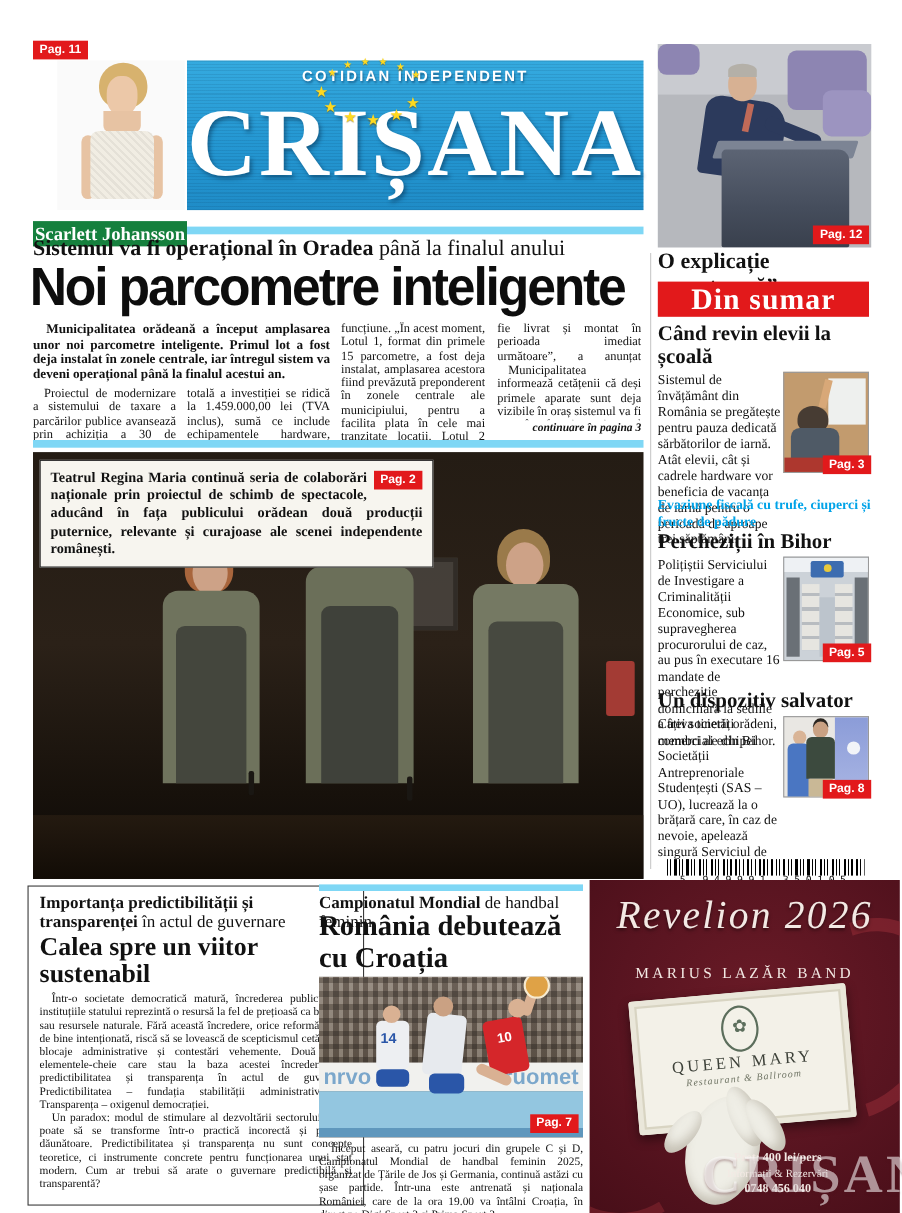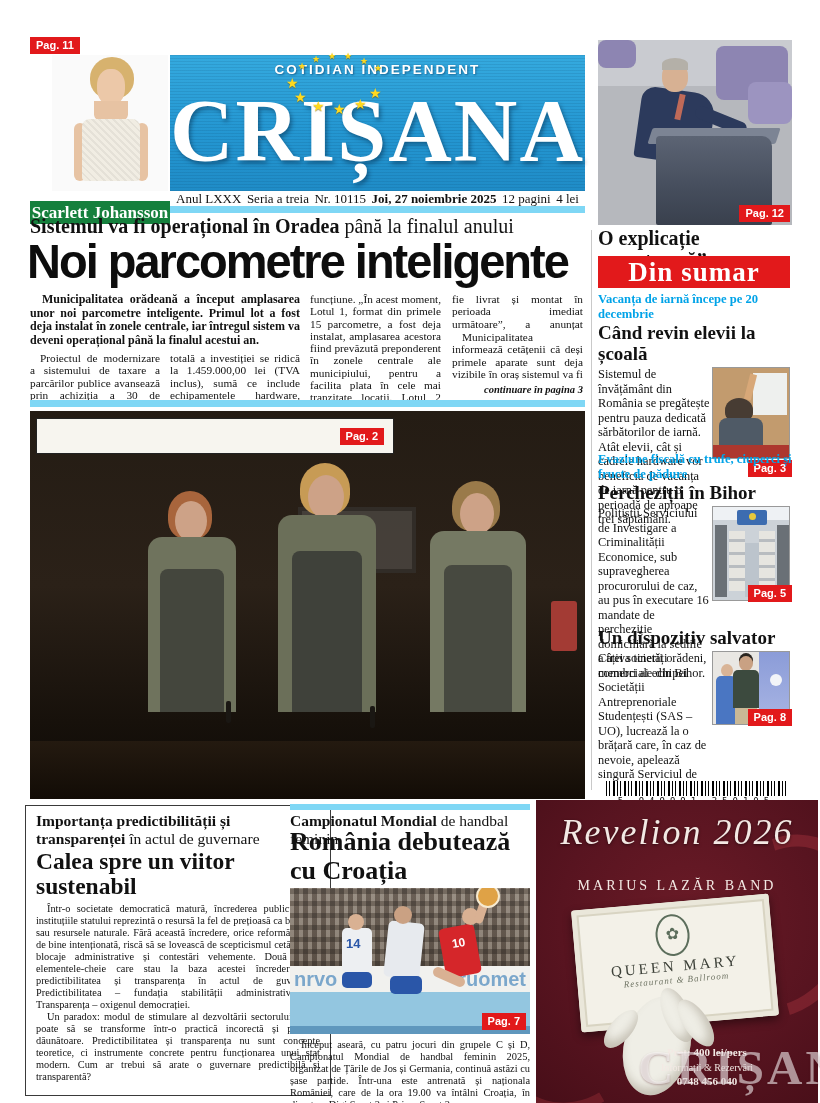--- a/index.html
+++ b/index.html
@@ -169,48 +169,41 @@
     <span class="star" style="left:190px;top:1px;font-size:9px;">★</span>
     <span class="star" style="left:204px;top:8px;font-size:9px;">★</span>
     <span class="star" style="left:116px;top:20px;font-size:14px;">★</span>
     <span class="star" style="left:124px;top:34px;font-size:14px;">★</span>
     <span class="star" style="left:142px;top:43px;font-size:14px;">★</span>
     <span class="star" style="left:163px;top:46px;font-size:14px;">★</span>
     <span class="star" style="left:184px;top:41px;font-size:14px;">★</span>
     <span class="star" style="left:199px;top:30px;font-size:14px;">★</span>
   </div>
 
-  <div class="abs infobar">
-    <span>Anul LXXX</span>
-    <span>Seria a treia</span>
-    <span>Nr. 10115</span>
-    <b>Joi, 27 noiembrie 2025</b>
-    <span>12 pagini</span>
-    <span>4 lei</span>
-  </div>
   <div class="abs cyanbar" style="left:170px;top:206px;width:415px;height:7px;"></div>
 
   <div class="abs kicker-main">
     <b>Sistemul va fi operațional în Oradea</b><span> până la finalul anului</span>
   </div>
   <div class="abs headline-main">Noi parcometre inteligente</div>
 
   <div class="abs introcol lead-bold jtext" style="left:30px;top:293px;width:270px;height:56px;text-indent:12px;">Municipalitatea orădeană a început amplasarea unor noi parcometre inteligente. Primul lot a fost deja instalat în zonele centrale, iar întregul sistem va deveni operațional până la finalul acestui an.</div>
   <div class="abs introcol jtext" style="left:30px;top:352px;width:130px;height:50px;text-indent:10px;">Proiectul de modernizare a sistemului de taxare a parcărilor publice avansează prin achiziția a 30 de parcometre de ultimă generație. Valoarea</div>
   <div class="abs introcol jtext" style="left:170px;top:352px;width:130px;height:50px;">totală a investiției se ridică la 1.459.000,00 lei (TVA inclus), sumă ce include echipamentele hardware, modulele software, montajul și punerea în</div>
   <div class="abs introcol jtext" style="left:310px;top:293px;width:131px;height:110px;">funcțiune. „În acest moment, Lotul 1, format din primele 15 parcometre, a fost deja instalat, amplasarea acestora fiind prevăzută preponderent în zonele centrale ale municipiului, pentru a facilita plata în cele mai tranzitate locații. Lotul 2 (celelalte 15 unități) urmează să</div>
   <div class="abs introcol jtext" style="left:452px;top:293px;width:131px;height:38px;">fie livrat și montat în perioada imediat următoare”, a anunțat Primăria Oradea.</div>
   <div class="abs introcol jtext" style="left:452px;top:331px;width:131px;height:51px;text-indent:10px;">Municipalitatea informează cetățenii că deși primele aparate sunt deja vizibile în oraș sistemul va fi pus în funcțiune integral doar după instalarea...</div>
   <div class="abs contin" style="left:452px;top:384px;width:131px;">continuare în pagina 3</div>
 
   <div class="abs cyanbar" style="left:30px;top:400px;width:555px;height:7px;"></div>
 
   <div class="abs theater">
     <div class="th-caption">
       <span class="th-cap-badge">Pag. 2</span>
+      <span>Teatrul Regina Maria continuă seria de colaborări naționale prin proiectul de schimb de spectacole, aducând în fața publicului orădean două producții puternice, relevante și curajoase ale scenei independente românești.</span>
     </div>
     <div class="th-screen"></div>
 
     <div class="fig-hair" style="left:138px;top:80px;width:44px;height:48px;background:#a8653c;"></div>
     <div class="fig-head" style="left:145px;top:90px;width:32px;height:40px;"></div>
     <div class="fig-torso" style="left:118px;top:126px;width:88px;height:175px;background:#6f735d;"></div>
     <div class="fig-apron" style="left:130px;top:158px;width:64px;height:143px;background:#44463d;"></div>
     <div class="th-mic" style="left:196px;top:290px;"></div>
 
     <div class="fig-hair" style="left:270px;top:52px;width:50px;height:52px;background:#c79b55;"></div>
@@ -286,33 +279,32 @@
       <div class="pol-hair"></div>
       <div class="pol-tie"></div>
       <div class="pol-podtop"></div>
       <div class="pol-podium"></div>
     </div>
     <div class="badge" style="right:2px;top:165px;left:auto;">Pag. 12</div>
     <div class="sb-headline">O explicație „nemțească”</div>
     <div class="sumar">Din sumar</div>
 
     <div class="sb-item" style="top:252px;">
-      <div class="sb-kicker">Vacanța de iarnă începe pe 20 decembrie</div>
       <div class="sb-head">Când revin elevii la școală</div>
       <div class="sb-row">
         <div class="sb-body">Sistemul de învățământ din România se pregătește pentru pauza dedicată sărbătorilor de iarnă. Atât elevii, cât și cadrele hardware vor beneficia de vacanța de iarnă pentru o perioadă de aproape trei săptămâni.</div>
         <div class="sb-imgcol">
           <div class="sb-img" style="height:92px;background:#c29b6e;">
             <div style="position:absolute;left:40px;top:5px;width:34px;height:42px;background:#eef0ee;"></div>
             <div style="position:absolute;left:34px;top:6px;width:7px;height:26px;background:#d8a878;transform:rotate(14deg);"></div>
             <div style="position:absolute;left:12px;top:30px;width:28px;height:24px;background:#473c33;border-radius:50% 50% 40% 40%;"></div>
             <div style="position:absolute;left:6px;top:50px;width:44px;height:30px;background:#4f5a66;border-radius:8px 8px 0 0;"></div>
             <div style="position:absolute;left:0;bottom:0;width:78px;height:13px;background:#ad372e;"></div>
           </div>
-          <div class="sb-badge" style="top:93px;text-align:center;">Pag. 3</div>
+          <div class="sb-badge" style="top:76px;text-align:center;">Pag. 3</div>
         </div>
       </div>
     </div>
 
     <div class="sb-item" style="top:412px;">
       <div class="sb-kicker">Evaziune fiscală cu trufe, ciuperci și fructe de pădure</div>
       <div class="sb-head">Percheziții în Bihor</div>
       <div class="sb-row">
         <div class="sb-body">Polițiștii Serviciului de Investigare a Criminalității Economice, sub supravegherea procurorului de caz, au pus în executare 16 mandate de percheziție domiciliară la sediile a trei societăți comerciale din Bihor.</div>
         <div class="sb-imgcol">

